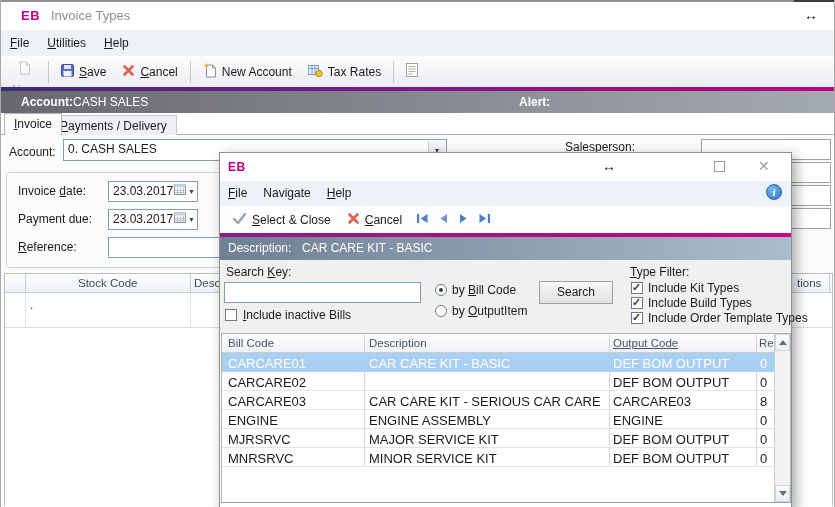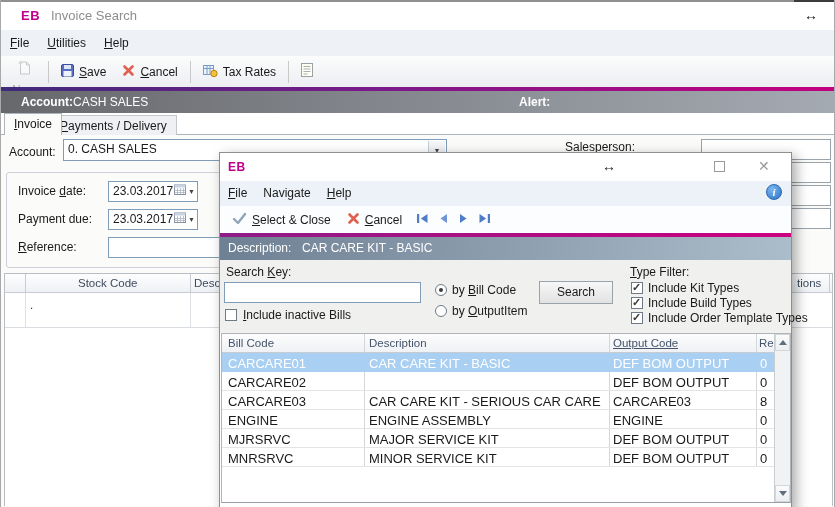--- a/index.html
+++ b/index.html
@@ -113,21 +113,21 @@
 </head>
 <body>
 
 <div id="root">
 
   <div class="abs topline"></div>
   <div class="abs topline-dark"></div>
 
   <div class="abs titlebar">
     <span class="abs eb-logo" style="left:20px; top:6px;">EB</span>
-    <span class="abs win-title" style="left:50px; top:6px;">Invoice Search</span>
+    <span class="abs win-title" style="left:50px; top:6px;">Invoice Types</span>
     <span class="abs resize-glyph" style="left:803px; top:5px;">↔</span>
   </div>
 
   <div class="abs menubar">
     <span class="menu-item"><u>F</u>ile</span>
     <span class="menu-item"><u>U</u>tilities</span>
     <span class="menu-item"><u>H</u>elp</span>
   </div>
 
   <div class="abs toolbar">
@@ -148,20 +148,28 @@
           </svg></span>
       <span><u>S</u>ave</span>
     </div>
     <div class="tb-btn">
       <span><svg width="13" height="13" viewBox="0 0 13 13">
             <path d="M2.5 2.5L10.5 10.5M10.5 2.5L2.5 10.5" stroke="#e0604f" stroke-width="2.6" stroke-linecap="round"></path>
           </svg></span>
       <span><u>C</u>ancel</span>
     </div>
     <div class="tb-sep"></div>
+    <div class="tb-btn">
+      <span><svg width="14" height="15" viewBox="0 0 14 15">
+            <path d="M3.5 2h6l3 3v9h-9z" fill="#fff" stroke="#8a8f96"></path>
+            <path d="M9.5 2v3h3" fill="none" stroke="#8a8f96"></path>
+            <path d="M3.5 0l.9 2 2 .9-2 .9-.9 2-.9-2-2-.9 2-.9z" fill="#f0a830"></path>
+          </svg></span>
+      <span>New Account</span>
+    </div>
     <div class="tb-btn">
       <span><svg width="15" height="13" viewBox="0 0 15 13">
             <rect x=".5" y="1.5" width="10" height="9" fill="#eef4fb" stroke="#7a9cc8"></rect>
             <path d="M.5 4.5h10M4 1.5v9M7 1.5v9" stroke="#7a9cc8" fill="none"></path>
             <circle cx="11" cy="9.5" r="3.2" fill="#f2c23e" stroke="#b8860b"></circle>
           </svg></span>
       <span>Tax Rates</span>
     </div>
     <div class="tb-sep"></div>
     <div class="tb-btn">

